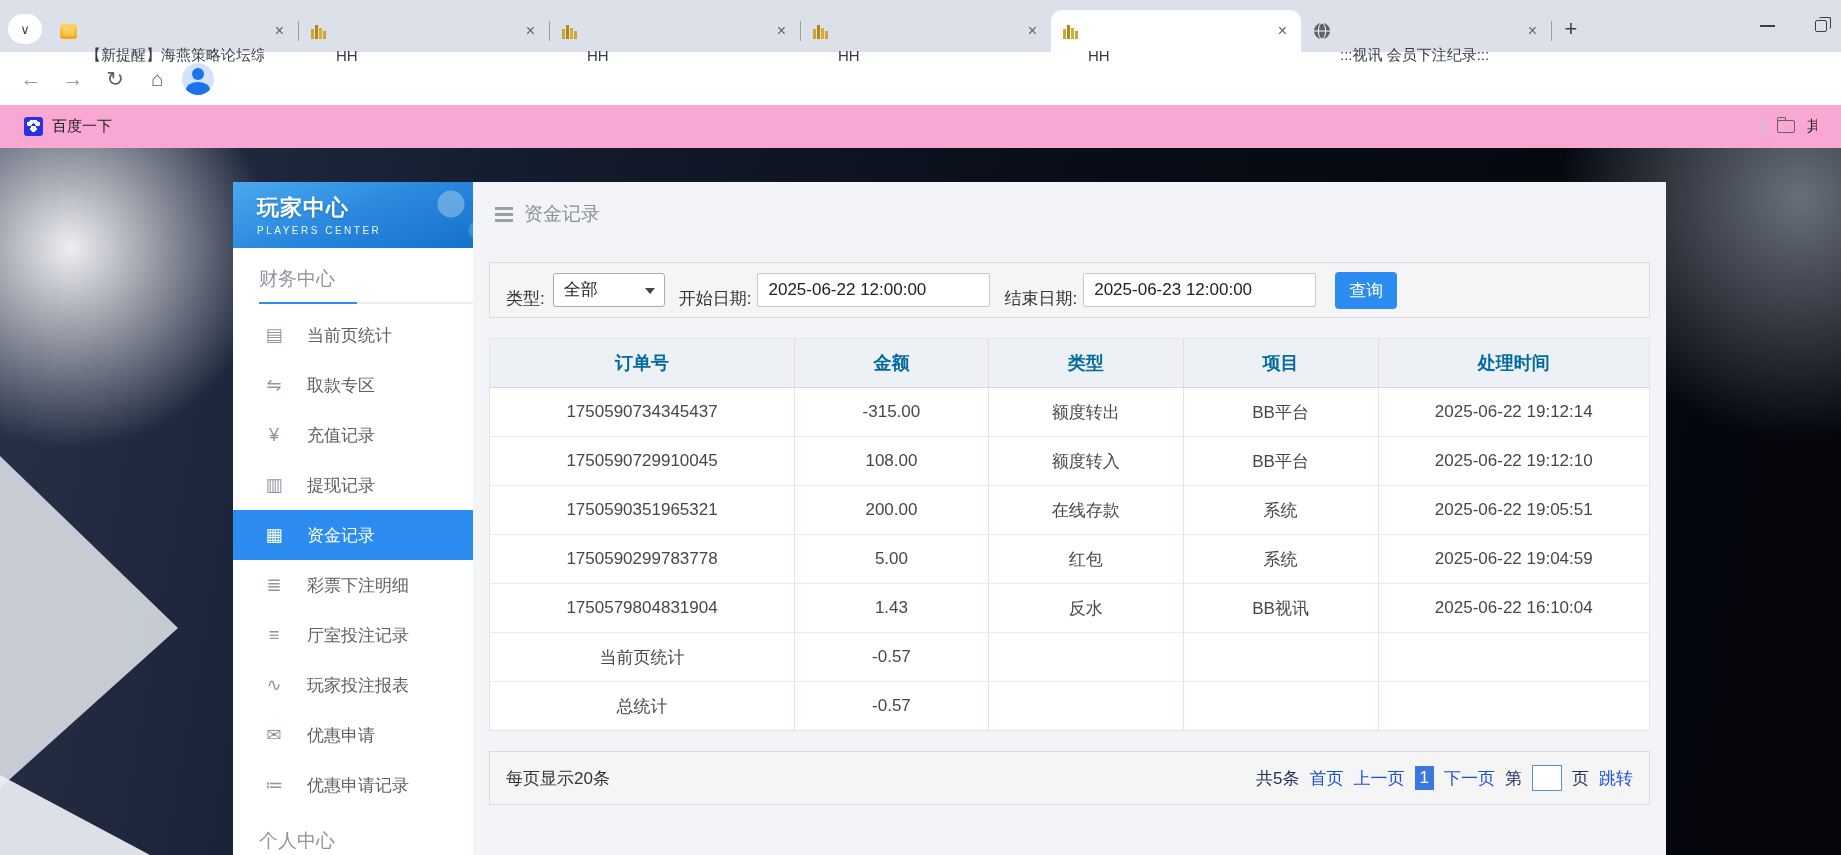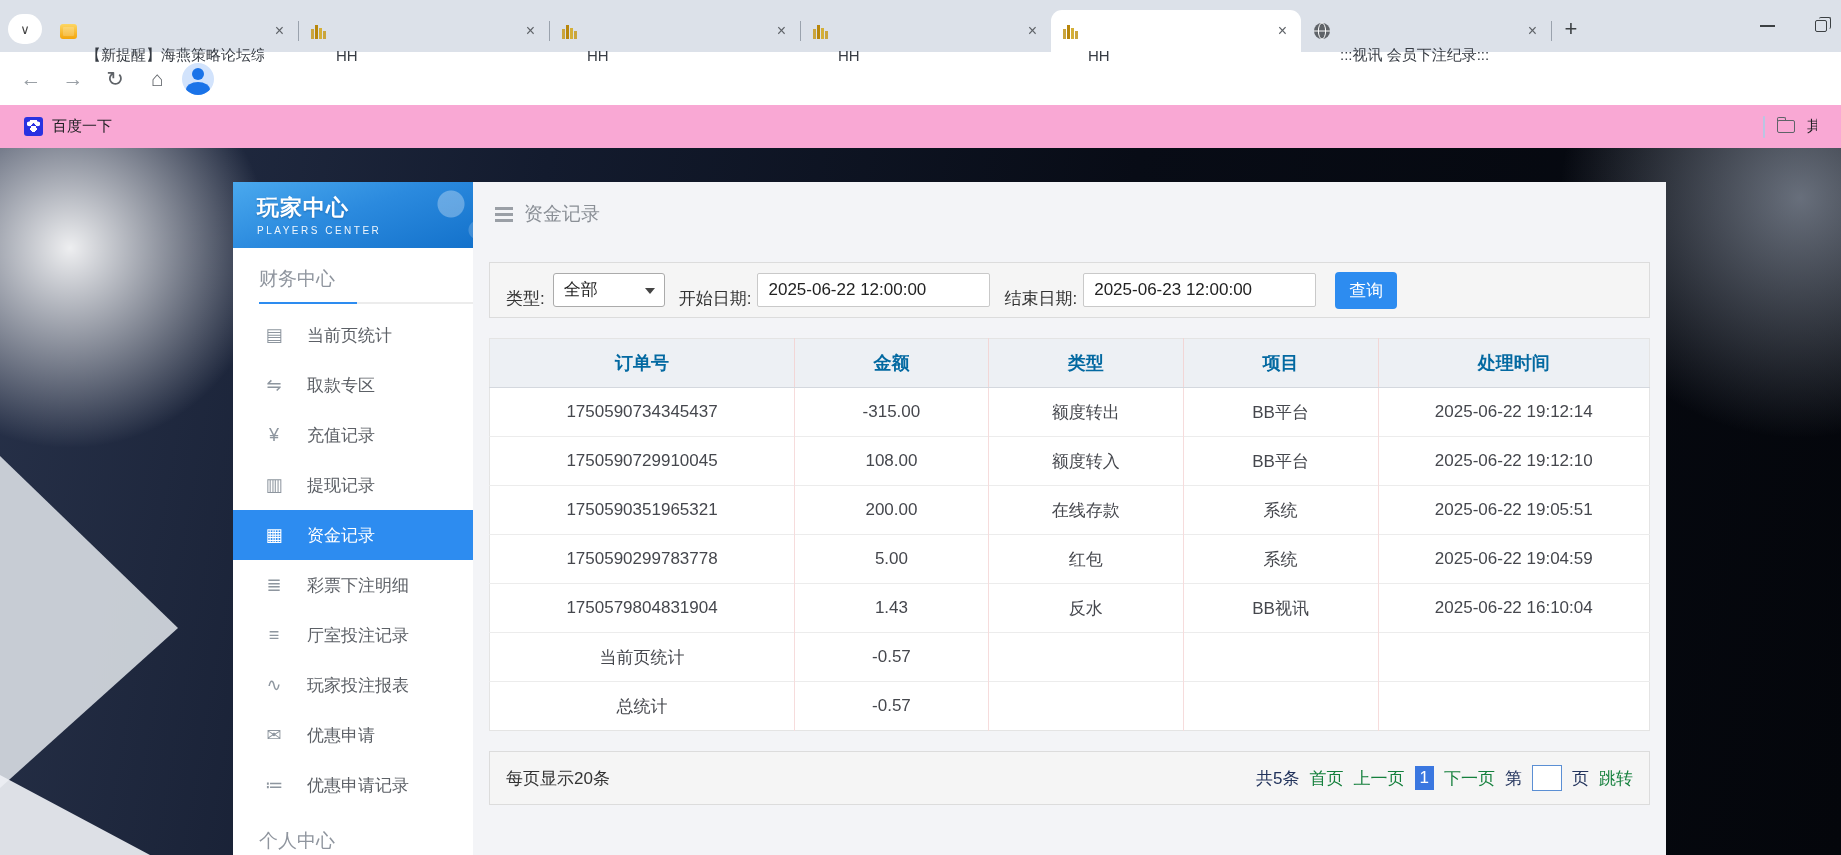--- a/index.html
+++ b/index.html
@@ -96,21 +96,21 @@
   table.rec { margin-top:20px; width:100%; border-collapse:collapse; background:#fff; border:1px solid #e4e4e4; table-layout:fixed; }
   table.rec th { height:49px; background:#edf0f4; font-size:18px; font-weight:bold; color:#0369a1; border-bottom:1px solid #d4d8de; border-left:1px solid #f2d6d6; }
   table.rec th:first-child { border-left:none; }
   table.rec td { height:49px; font-size:17px; color:#45474d; text-align:center; border-top:1px solid #ececec; border-left:1px solid #f6dcdc; }
   table.rec td:first-child { border-left:none; }
 
   .pager { margin-top:20px; height:54px; border:1px solid #dcdcdc; background:#f5f5f5; display:flex; align-items:center; justify-content:space-between; padding:0 16px; font-size:17px; }
   .pager-left { color:#333; }
   .pager-right { display:flex; align-items:center; gap:10px; }
   .pg-plain { color:#22335c; }
-  .pg-link { color:#15803d; }
+  .pg-link { color:#1d4ed8; }
   .pg-cur { background:#3a77e0; color:#fff; padding:0 5px; height:24px; line-height:24px; }
   .pg-input { width:30px; height:26px; border:1px solid #5b8fd4; background:#fff; font-size:15px; text-align:center; font-family:inherit; }
 </style>
 </head>
 <body>
 
 <div class="tabbar">
   <div class="tab-search">
       <span>∨</span>
     </div>

